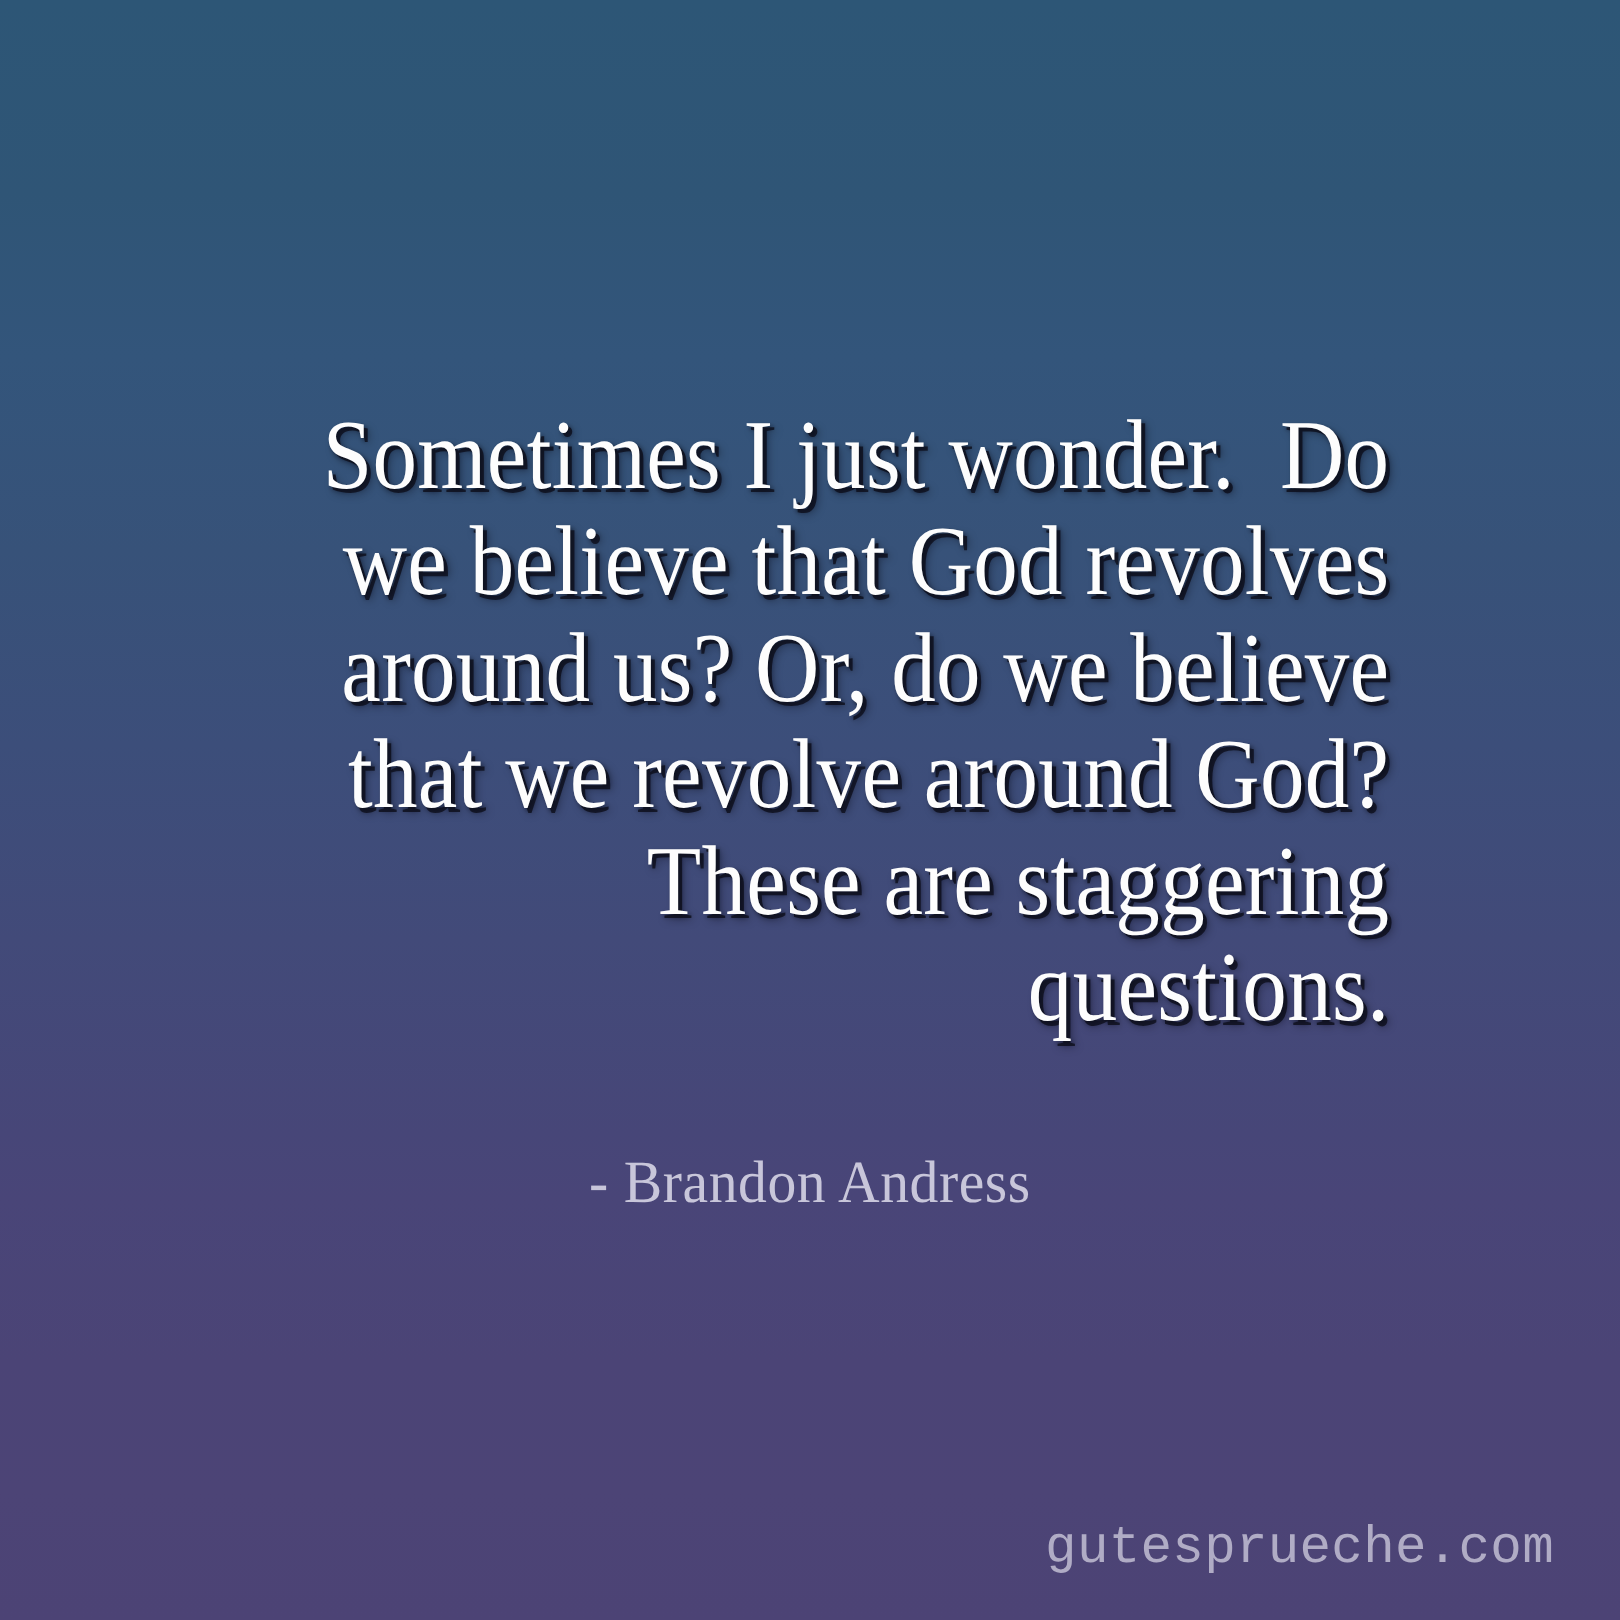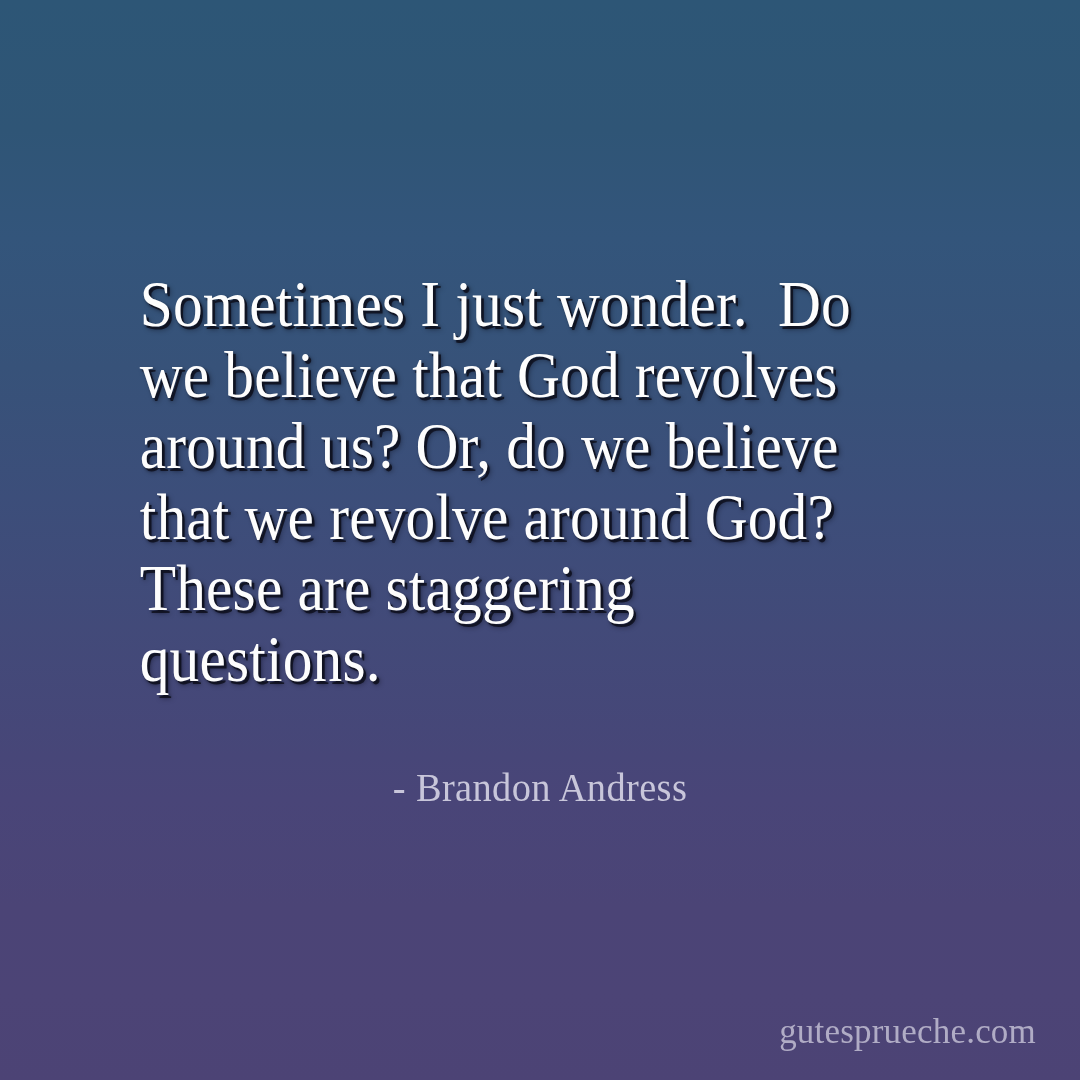--- a/index.html
+++ b/index.html
@@ -32,21 +32,21 @@
     font-family: "Liberation Serif", "DejaVu Serif", serif;
     -webkit-font-smoothing: antialiased;
   }
 
   
   .quote-block {
     position: absolute;
     left: 0;
     right: 14px;
     top: 268px;
-    text-align: left;
+    text-align: right;
     padding: 0 96px;
     box-sizing: border-box;
   }
 
   .quote-line {
     display: block;
     color: #fdfdfd;
     font-family: "Liberation Serif", "DejaVu Serif", serif;
     font-size: 66px;
     line-height: 71px;
@@ -75,21 +75,21 @@
     transform: scaleX(0.96);
     transform-origin: center center;
   }
 
   
   .watermark {
     position: absolute;
     right: 44px;
     bottom: 28px;
     color: #b9b5cc;
-    font-family: Liberation Serif, serif;
+    font-family: Liberation Mono, monospace;
     font-size: 35px;
     line-height: 40px;
     letter-spacing: 0.2px;
     opacity: 0.92;
   }
 </style>
 </head>
 <body>
 
 <div class="canvas">

